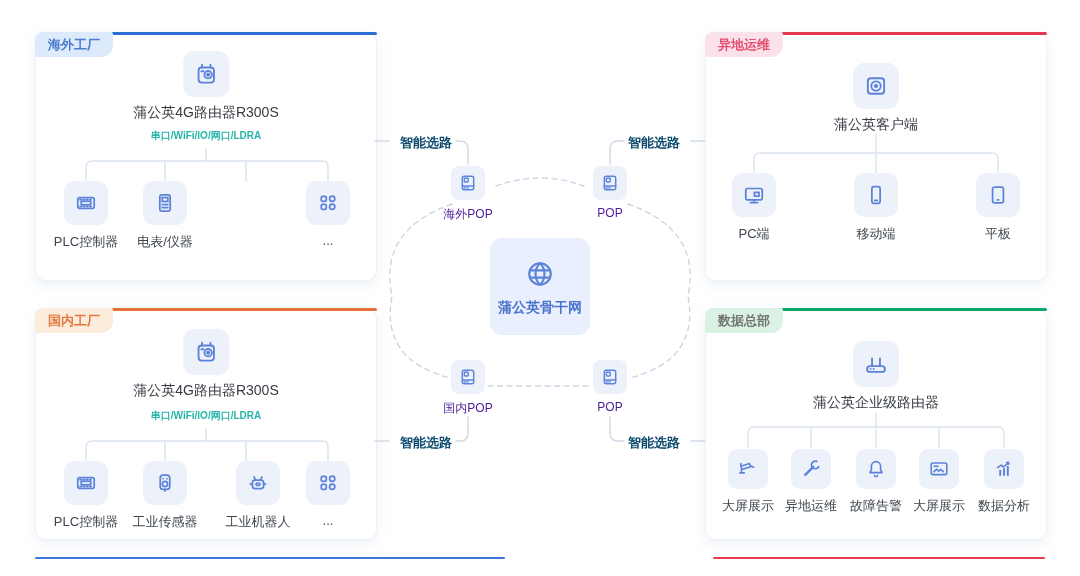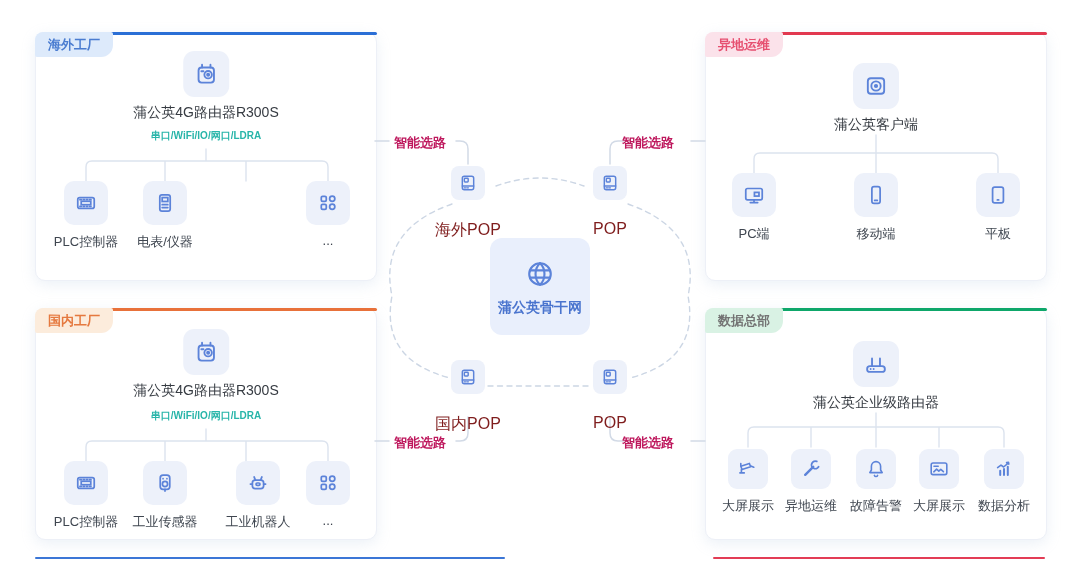--- a/index.html
+++ b/index.html
@@ -34,22 +34,22 @@
   .ports{position:absolute;left:0;right:0;text-align:center;font-size:10px;font-weight:700;color:#28b5a9;z-index:2;white-space:nowrap}
   .device{position:absolute;display:flex;flex-direction:column;align-items:center;z-index:2}
   .dev-label{margin-top:8px;font-size:13px;color:#3f4650;white-space:nowrap}
   .tree{position:absolute;left:0;top:0;pointer-events:none;z-index:1}
 
   
   .hub{position:absolute;left:490px;top:238px;width:100px;height:97px;background:#e9effc;border-radius:12px;
        display:flex;flex-direction:column;align-items:center;justify-content:center;z-index:2}
   .hub-label{margin-top:8px;font-size:14px;font-weight:700;color:#4a74ce;white-space:nowrap}
   .pop{position:absolute;width:90px;display:flex;flex-direction:column;align-items:center;z-index:2}
-  .pop-label{margin-top:20px;font-size:16px;color:#7f1d1d;white-space:nowrap}
-  .route-label{position:absolute;width:64px;text-align:left;font-size:13px;font-weight:700;color:#be185d;z-index:2;white-space:nowrap}
+  .pop-label{margin-top:6px;font-size:12px;color:#4c1d95;white-space:nowrap}
+  .route-label{position:absolute;width:64px;text-align:center;font-size:13px;font-weight:700;color:#0c4a6e;z-index:2;white-space:nowrap}
   .bottom-line{position:absolute;top:557px;height:2px;border-radius:1px;z-index:1}
   .bl-blue{left:35px;width:470px;background:#3b76d6}
   .bl-red{left:713px;width:332px;background:#e23c55}
 </style>
 </head>
 <body>
 
 <div class="stage">
 
   <svg class="abs" style="left:0;top:0;z-index:1" width="1080" height="576" viewBox="0 0 1080 576" fill="none" stroke="#ccd6e4" stroke-width="1.4" stroke-dasharray="5 4.5" stroke-linecap="round">

